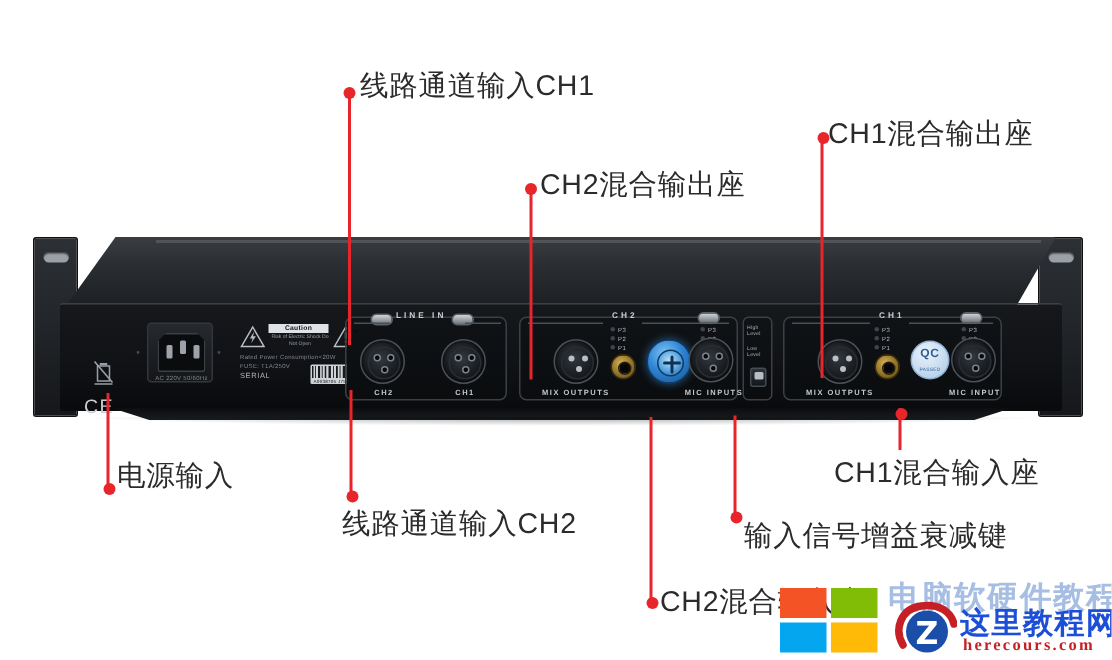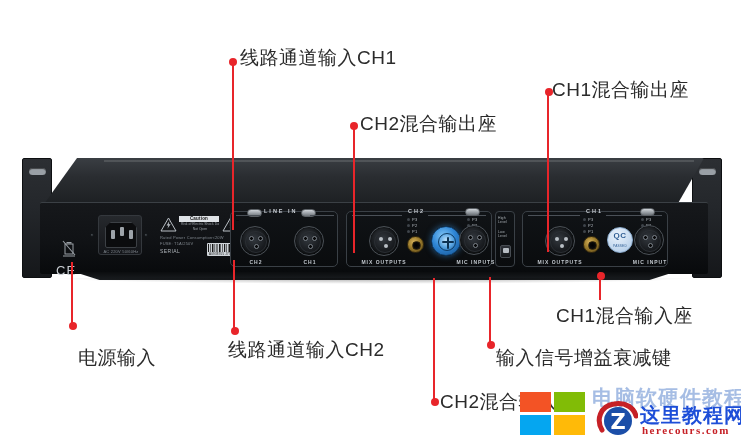--- a/index.html
+++ b/index.html
@@ -581,21 +581,21 @@
   <div id="annoLayer">
       <div class="anno" style="left: 240px; top: 48px;">线路通道输入CH1</div>
       <div class="leader" style="left: 232px; top: 62px; height: 168px; background: rgb(232, 37, 42);"></div>
       <div class="dot" style="left: 229px; top: 58px; background: rgb(232, 37, 42);"></div>
       <div class="anno" style="left: 360px; top: 114px;">CH2混合输出座</div>
       <div class="leader" style="left: 353px; top: 126px; height: 127px; background: rgb(232, 37, 42);"></div>
       <div class="dot" style="left: 350px; top: 122px; background: rgb(232, 37, 42);"></div>
       <div class="anno" style="left: 552px; top: 80px;">CH1混合输出座</div>
       <div class="leader" style="left: 547px; top: 92px; height: 160px; background: rgb(232, 37, 42);"></div>
       <div class="dot" style="left: 545px; top: 88px; background: rgb(232, 37, 42);"></div>
-      <div class="anno" style="left: 78px; top: 348px;">电源输入</div>
+      <div class="anno" style="left: 78px; top: 308px;">电源输入</div>
       <div class="leader" style="left: 71px; top: 262px; height: 62px; background: rgb(232, 37, 42);"></div>
       <div class="dot" style="left: 69px; top: 322px; background: rgb(232, 37, 42);"></div>
       <div class="anno" style="left: 228px; top: 340px;">线路通道输入CH2</div>
       <div class="leader" style="left: 233px; top: 260px; height: 68px; background: rgb(232, 37, 42);"></div>
       <div class="dot" style="left: 231px; top: 327px; background: rgb(232, 37, 42);"></div>
       <div class="anno" style="left: 496px; top: 348px;">输入信号增益衰减键</div>
       <div class="leader" style="left: 489px; top: 277px; height: 66px; background: rgb(232, 37, 42);"></div>
       <div class="dot" style="left: 487px; top: 341px; background: rgb(232, 37, 42);"></div>
       <div class="anno" style="left: 556px; top: 306px;">CH1混合输入座</div>
       <div class="leader" style="left: 599px; top: 272px; height: 28px; background: rgb(232, 37, 42);"></div>

